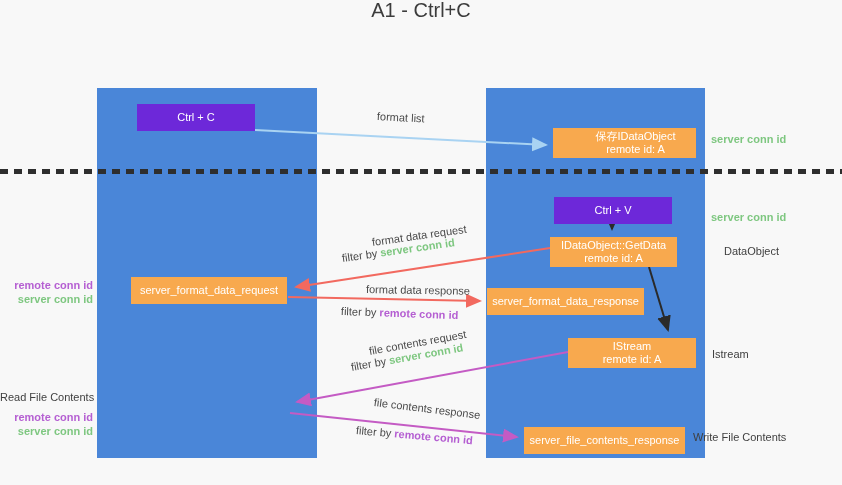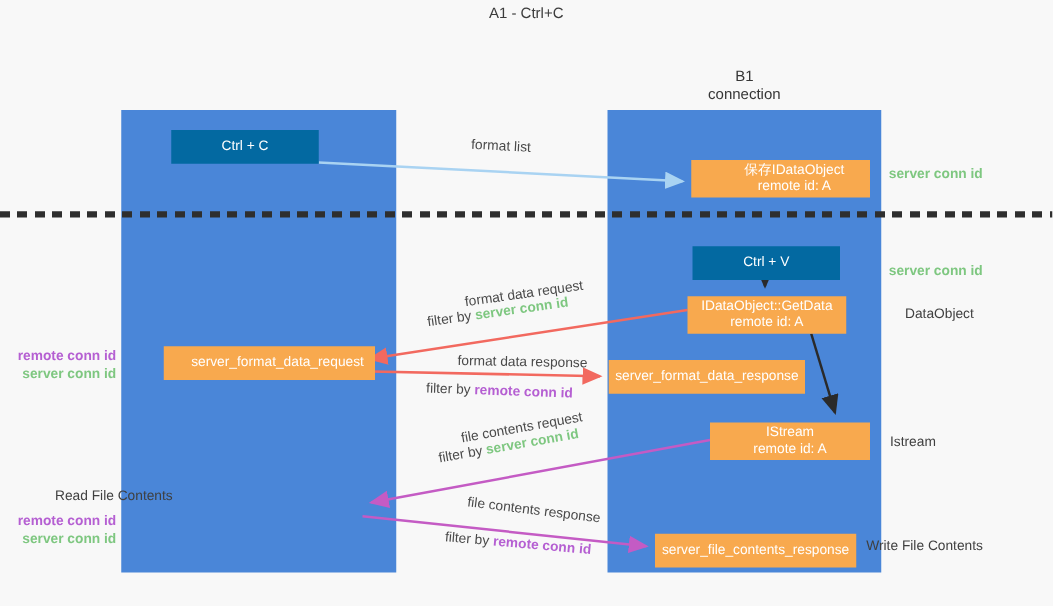--- a/index.html
+++ b/index.html
@@ -8,21 +8,21 @@
     background:#f8f8f8;
   }
   .canvas {
     position:relative;
     width:842px; height:485px;
     background:#f8f8f8;
     overflow:hidden;
   }
   .title {
     position:absolute; left:0; top:8; width:842px;
-    text-align:center; font-size:12px; line-height:20px; color:#3c3c3c;
+    text-align:center; font-size:20px; line-height:20px; color:#3c3c3c;
     z-index:4;
   }
   .lane-header {
     position:absolute; top:54px; text-align:center;
     font-size:12px; line-height:14px; color:#363636; z-index:4;
   }
   .lane-header.a1 { left:97px; width:220px; }
   .lane-header.b1 { left:486px; width:219px; }
   .lane {
     position:absolute; top:88px; height:370px;
@@ -39,27 +39,27 @@
     position:absolute; left:0; top:0; width:842px; height:485px;
     z-index:2; pointer-events:none;
   }
   .box {
     position:absolute; display:flex; flex-direction:column;
     align-items:center; justify-content:center;
     color:#ffffff; font-size:11px; line-height:13px; text-align:center;
     z-index:3; white-space:nowrap;
   }
   .box span { display:block; }
-  .green  { background:#0369a1; }
+  .green  { background:#6d28d9; }
   .orange { background:#f8a94e; }
   .b-ctrl-c   { left:137px; top:104px; width:118px; height:27px; }
   .b-save     { left:553px; top:128px; width:121px; height:30px;padding-left:22px; }
   .b-ctrl-v   { left:554px; top:181px; width:118px; height:27px;margin-top:16px; }
   .b-getdata  { left:550px; top:237px; width:127px; height:30px; }
-  .b-fmt-req  { left:131px; top:277px; width:156px; height:27px;padding-left:13px; }
+  .b-fmt-req  { left:131px; top:277px; width:156px; height:27px; }
   .b-fmt-res  { left:487px; top:288px; width:157px; height:27px; }
   .b-istream  { left:568px; top:338px; width:128px; height:30px; }
   .b-file-req { left:128px; top:392px; width:161px; height:27px; }
   .b-file-res { left:524px; top:427px; width:161px; height:27px; }
   .side-label {
     position:absolute; font-size:11px; z-index:4; white-space:nowrap;
   }
   .green-label  { color:#7ec780; font-weight:bold; }
   .purple-label { color:#b55fd2; font-weight:bold; }
   .dark-label   { color:#3f3f3f; }
@@ -80,24 +80,20 @@
 </style>
 </head>
 <body>
 
 <div class="canvas">
 
   <div class="title">
     <div>A1 - Ctrl+C</div>
   </div>
 
-  <div class="lane-header b1">
-    <div>B1</div>
-    <div>connection</div>
-  </div>
 
   <div class="lane a1"></div>
   <div class="lane b1"></div>
 
   <div class="divider"></div>
 
   <svg class="arrows" viewBox="0 0 842 485" xmlns="http://www.w3.org/2000/svg">
     <defs>
       <marker id="m-blue" markerWidth="9" markerHeight="8" refX="7" refY="3.5" orient="auto">
         <path d="M0,0 L8,3.5 L0,7 z" fill="#a9d3f2"></path>
@@ -172,17 +168,17 @@
   </div>
 
   <div class="side-label green-label" style="left:711px; top:133px;">server conn id</div>
   <div class="side-label green-label" style="left:711px; top:211px;">server conn id</div>
   <div class="side-label dark-label" style="left:712px; top:245px;padding-left:12px;">DataObject</div>
   <div class="side-label dark-label" style="left:712px; top:348px;">Istream</div>
   <div class="side-label dark-label" style="left:693px; top:431px;">Write File Contents</div>
 
   <div class="side-label purple-label left-col" style="top:279px;">remote conn id</div>
   <div class="side-label green-label left-col" style="top:293px;">server conn id</div>
-  <div class="side-label dark-label left-col" style="top:391px;padding-left:44px;">Read File Contents</div>
+  <div class="side-label dark-label left-col" style="top:391px;">Read File Contents</div>
   <div class="side-label purple-label left-col" style="top:411px;">remote conn id</div>
   <div class="side-label green-label left-col" style="top:425px;">server conn id</div>
 
 </div>
 
 </body></html>

